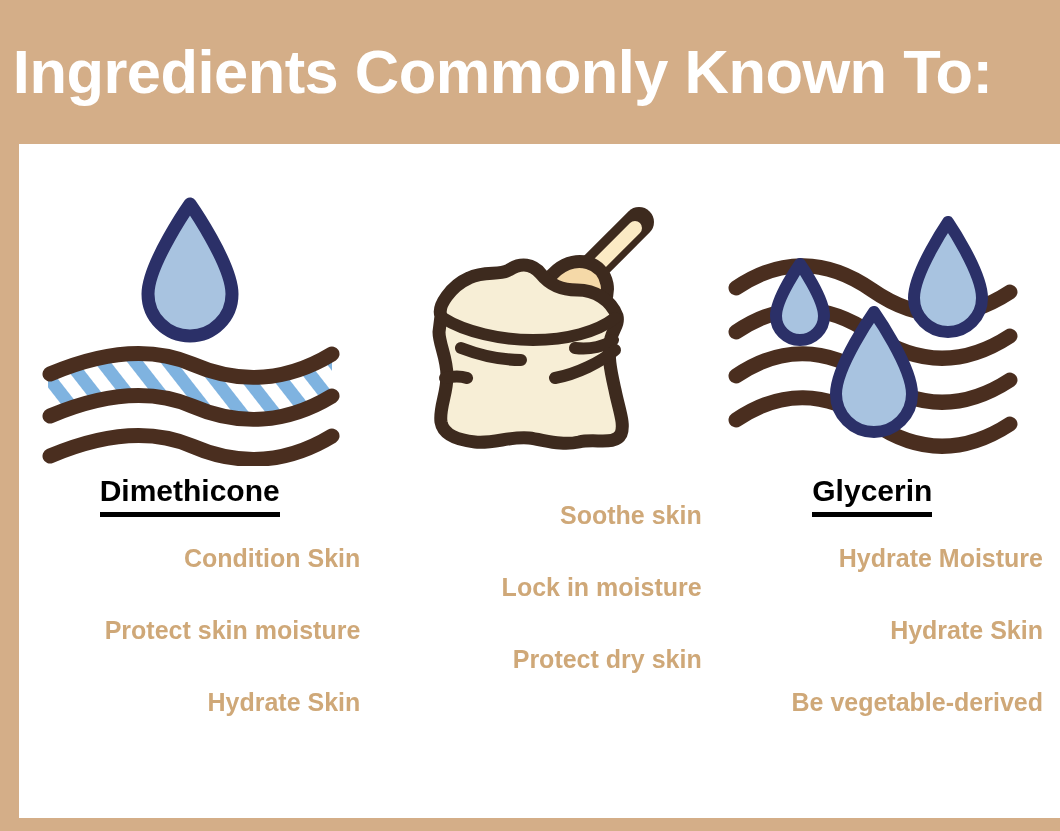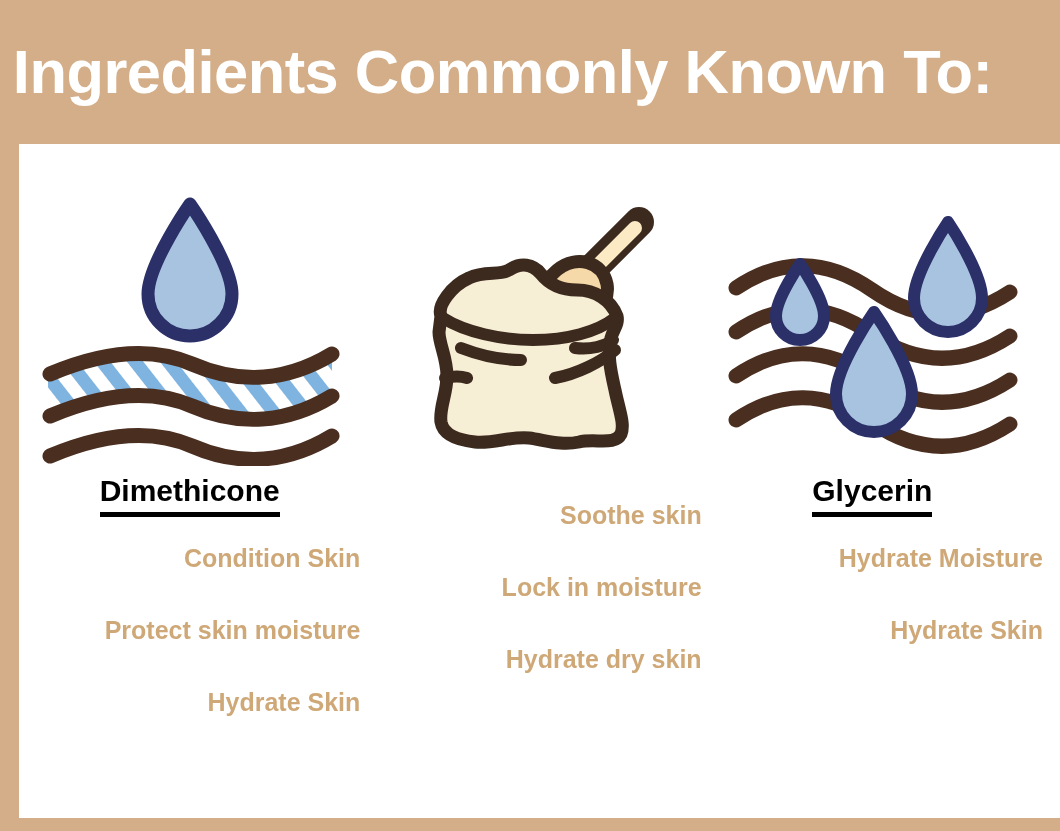--- a/index.html
+++ b/index.html
@@ -188,21 +188,21 @@
 
               <path d="M174 212 C196 208 220 196 234 184" fill="none" stroke="#3d2a1e" stroke-width="12" stroke-linecap="round"></path>
 
               <path d="M64 212 C72 210 80 210 86 212" fill="none" stroke="#3d2a1e" stroke-width="12" stroke-linecap="round"></path>
             </svg>
           </span>
         </div>
         <div class="benefits">
           <div class="benefit">Soothe skin</div>
           <div class="benefit">Lock in moisture</div>
-          <div class="benefit">Hydrate dry skin</div>
+          <div class="benefit">Protect dry skin</div>
         </div>
       </div>
 
       <div class="column">
         <div class="icon-box">
           <span>
             <svg width="300" height="300" viewBox="0 0 300 300">
 
               <path d="M14 122 C58 92 104 92 150 124 C196 156 242 156 288 126" fill="none" stroke="#4a2e1f" stroke-width="15" stroke-linecap="round"></path>
               <path d="M14 166 C58 136 104 136 150 168 C196 200 242 200 288 170" fill="none" stroke="#4a2e1f" stroke-width="15" stroke-linecap="round"></path>
@@ -217,18 +217,19 @@
             </svg>
           </span>
         </div>
         <div class="ing-name">
           <span>Glycerin</span>
           <div class="ing-underline"></div>
         </div>
         <div class="benefits">
           <div class="benefit">Hydrate Moisture</div>
           <div class="benefit">Hydrate Skin</div>
+          <div class="benefit">Be vegetable-derived</div>
         </div>
       </div>
 
     </div>
   </div>
 </div>
 
 </body></html>

